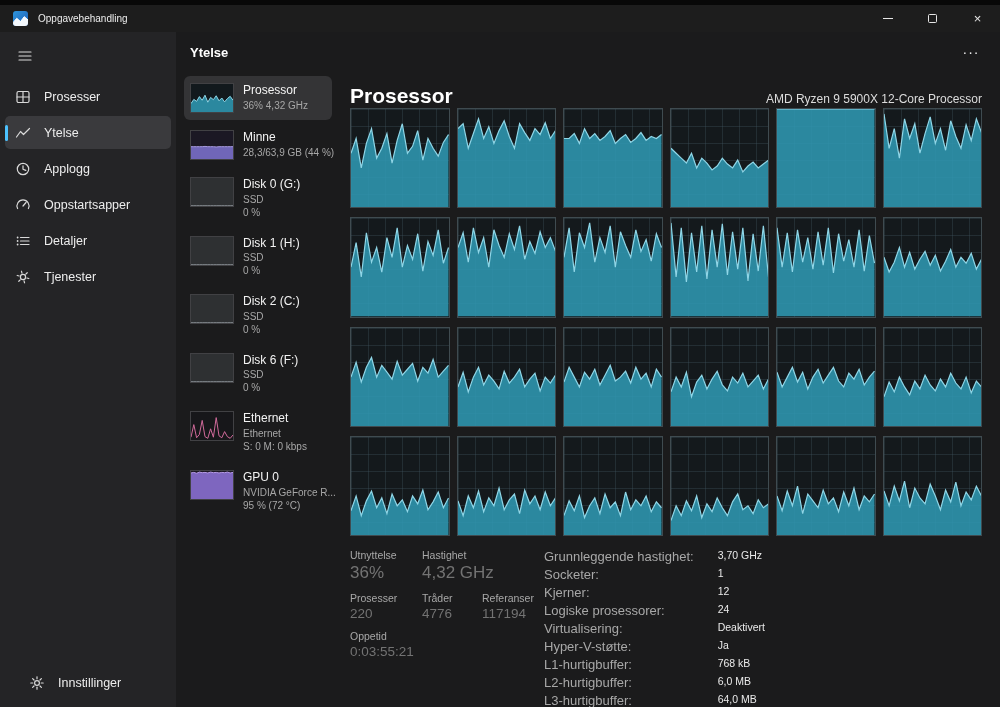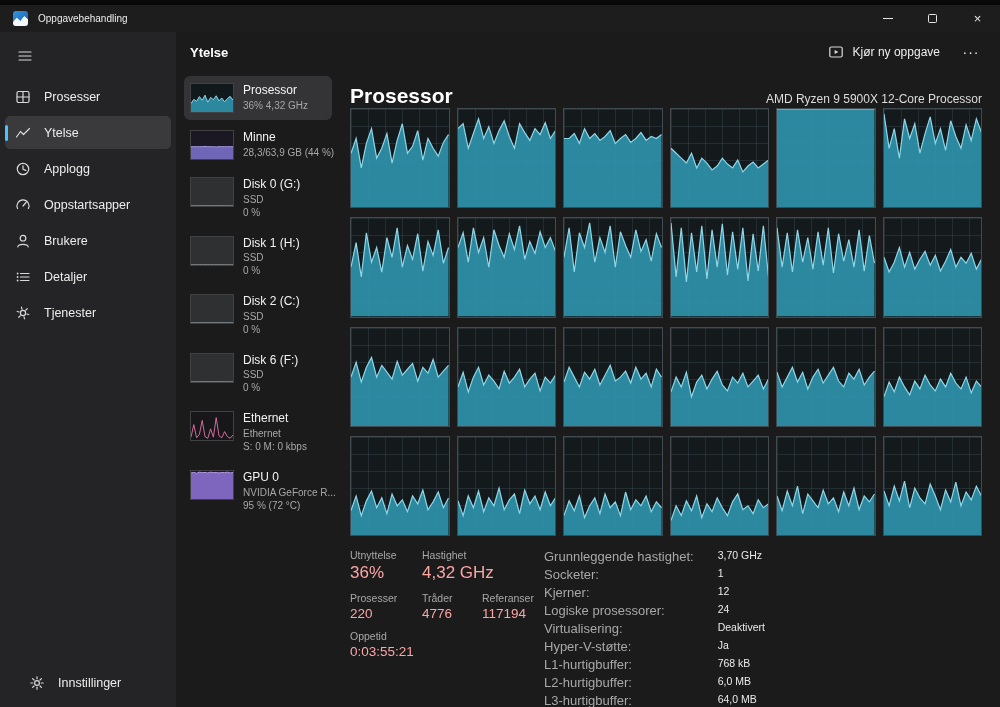--- a/index.html
+++ b/index.html
@@ -78,21 +78,21 @@
   }
   .core-chart svg { position:absolute; inset:0; width:100%; height:100%; }
 
   
   .stats-row { flex:1; display:flex; gap:34px; padding-top:13px; align-items:flex-start; }
   .stats-left { width:160px; flex:none; display:flex; flex-direction:column; gap:9px;justify-content:flex-end; }
   .stats-line { display:flex; gap:14px; }
   .stats-line .stat:nth-child(1) { width:58px; flex:none; }
   .stats-line .stat:nth-child(2) { min-width:46px; }
   .stat .label { font-size:10.5px; color:#a8a8a8; margin-bottom:2px; white-space:nowrap; }
-  .stat .value { font-size:13.5px; color:#fca5a5; white-space:nowrap; }
+  .stat .value { font-size:13.5px; color:#737373; white-space:nowrap; }
   .stat.big .value { font-size:17px; }
   .details { display:grid; grid-template-columns:auto auto; column-gap:24px; row-gap:3px; align-content:start; }
   .detail-label { font-size:13px; color:#a8a8a8; white-space:nowrap; }
   .detail-value { font-size:10.5px; color:#eaeaea; white-space:nowrap; }
 </style>
 </head>
 <body>
 
 <div class="screen">
   <div class="top-strip"></div>
@@ -154,27 +154,20 @@
           </div>
           <div class="nav-item">
             <svg viewBox="0 0 16 16" width="16" height="16" class="icon">
               <path fill="none" stroke="#d9d9d9" stroke-width="1.2" stroke-linecap="round" stroke-linejoin="round" d="M2.6,11.5 A6,6 0 1 1 13.4,11.5"></path>
               <line fill="none" stroke="#d9d9d9" stroke-width="1.2" stroke-linecap="round" stroke-linejoin="round" x1="8" y1="9" x2="11" y2="5.5"></line>
             </svg>
             <span class="nav-label">Oppstartsapper</span>
           </div>
           <div class="nav-item">
             <svg viewBox="0 0 16 16" width="16" height="16" class="icon">
-              <circle fill="none" stroke="#d9d9d9" stroke-width="1.2" stroke-linecap="round" stroke-linejoin="round" cx="8" cy="5.2" r="2.8"></circle>
-              <path fill="none" stroke="#d9d9d9" stroke-width="1.2" stroke-linecap="round" stroke-linejoin="round" d="M2.8,13.8 C3.4,10.6 12.6,10.6 13.2,13.8"></path>
-            </svg>
-            <span class="nav-label">Brukere</span>
-          </div>
-          <div class="nav-item">
-            <svg viewBox="0 0 16 16" width="16" height="16" class="icon">
               <circle fill="#d9d9d9" cx="2.6" cy="4.5" r="0.9"></circle>
               <line fill="none" stroke="#d9d9d9" stroke-width="1.2" stroke-linecap="round" stroke-linejoin="round" x1="5.5" y1="4.5" x2="14" y2="4.5"></line>
               <circle fill="#d9d9d9" cx="2.6" cy="8" r="0.9"></circle>
               <line fill="none" stroke="#d9d9d9" stroke-width="1.2" stroke-linecap="round" stroke-linejoin="round" x1="5.5" y1="8" x2="14" y2="8"></line>
               <circle fill="#d9d9d9" cx="2.6" cy="11.5" r="0.9"></circle>
               <line fill="none" stroke="#d9d9d9" stroke-width="1.2" stroke-linecap="round" stroke-linejoin="round" x1="5.5" y1="11.5" x2="14" y2="11.5"></line>
             </svg>
             <span class="nav-label">Detaljer</span>
           </div>
           <div class="nav-item">
@@ -205,29 +198,20 @@
             </svg>
             <span class="nav-label">Innstillinger</span>
           </div>
         </div>
     </nav>
 
     <main class="main">
       <header class="main-header">
         <span class="page-title">Ytelse</span>
         <div class="header-actions">
-          <button class="run-btn">
-            <span id="rnt-icon">
-                <svg viewBox="0 0 16 16" width="16" height="16" class="icon">
-                  <rect fill="none" stroke="#d9d9d9" stroke-width="1.2" stroke-linecap="round" stroke-linejoin="round" x="1.8" y="3" width="12.4" height="10" rx="1.5"></rect>
-                  <polygon fill="#d9d9d9" points="6.6,6 6.6,10 10.4,8"></polygon>
-                </svg>
-              </span>
-            <span>Kjør ny oppgave</span>
-          </button>
           <button class="more-btn"><span>···</span></button>
         </div>
       </header>
 
       <div class="main-body">
         <aside class="perf-list" id="perf-list">
             <div class="perf-item selected">
               <div class="thumb thumb-cpu">
                 <svg viewBox="0 0 100 100" preserveAspectRatio="none">
                   <polygon points="0,100 0.00,70.00 6.67,55.00 13.33,62.00 20.00,45.00 26.67,58.00 33.33,40.00 40.00,65.00 46.67,48.00 53.33,56.00 60.00,42.00 66.67,60.00 73.33,50.00 80.00,64.00 86.67,52.00 93.33,44.00 100.00,58.00 100,100" fill="#2f97b2" fill-opacity="0.88"></polygon>

